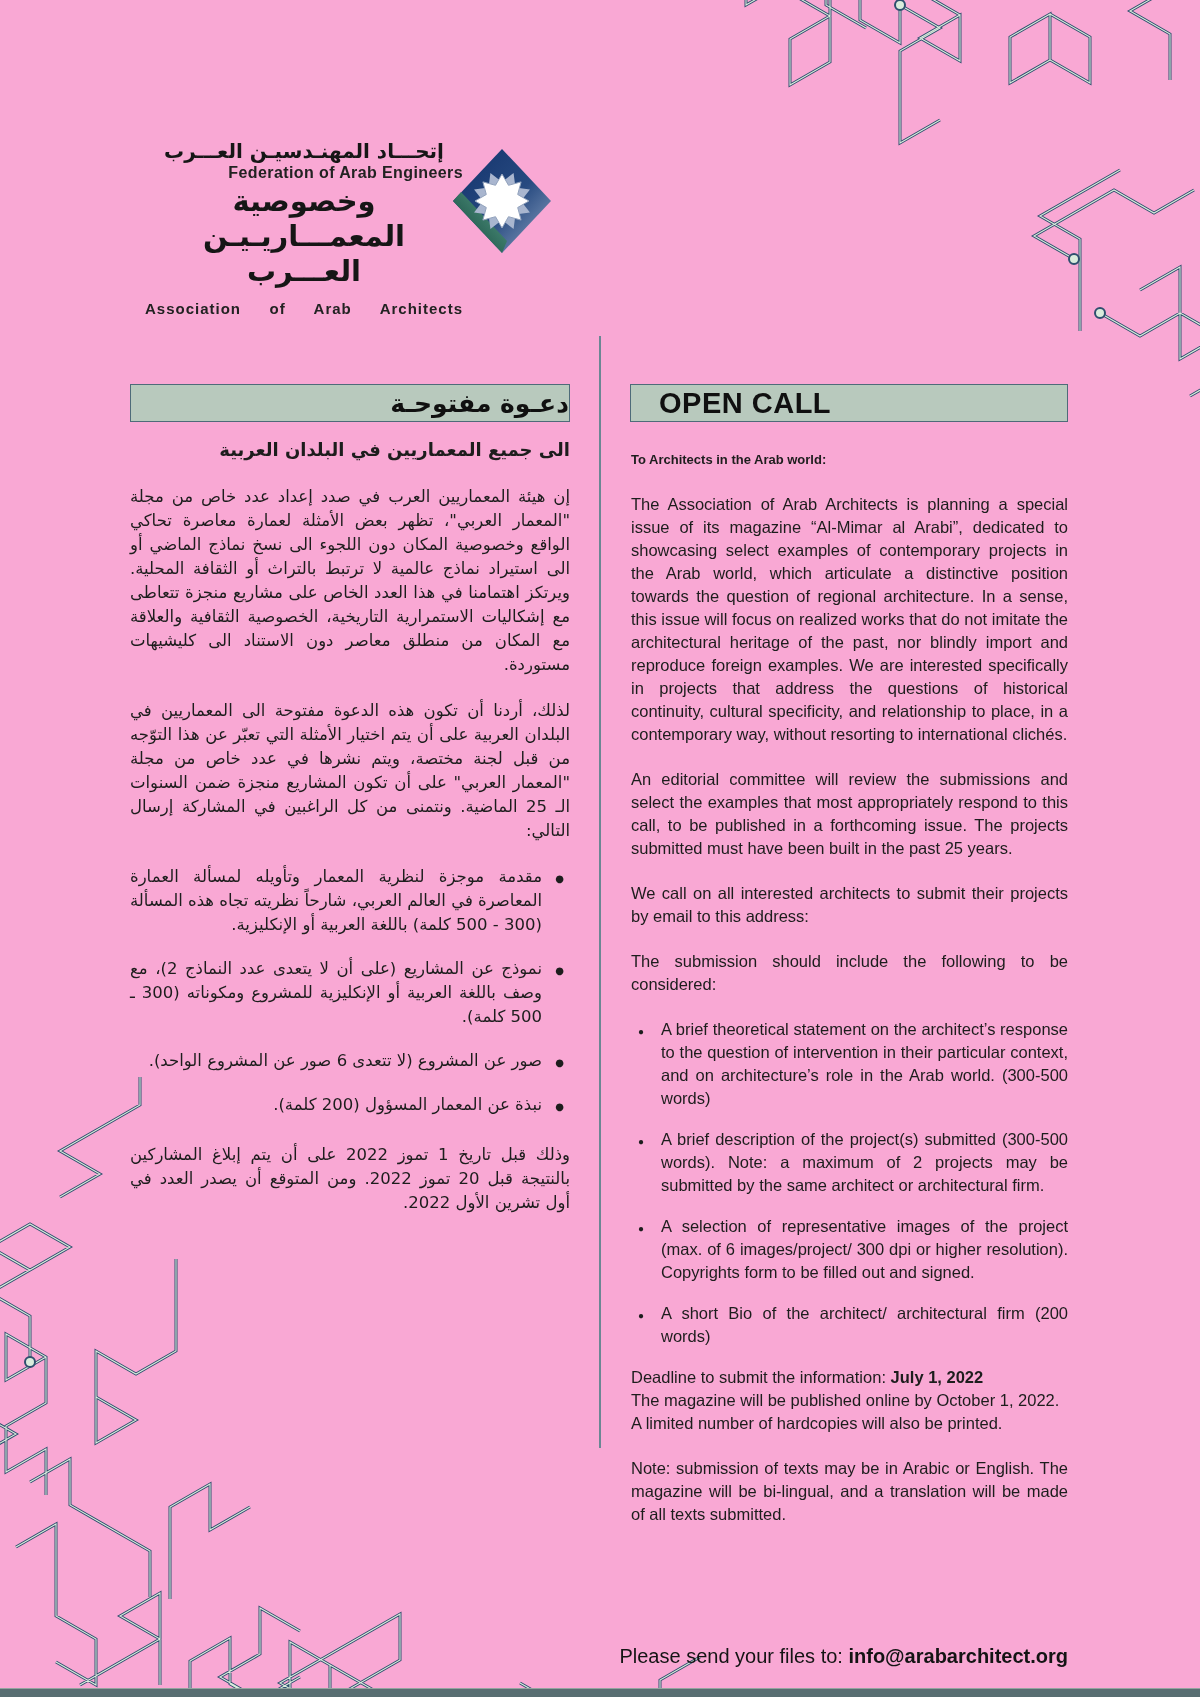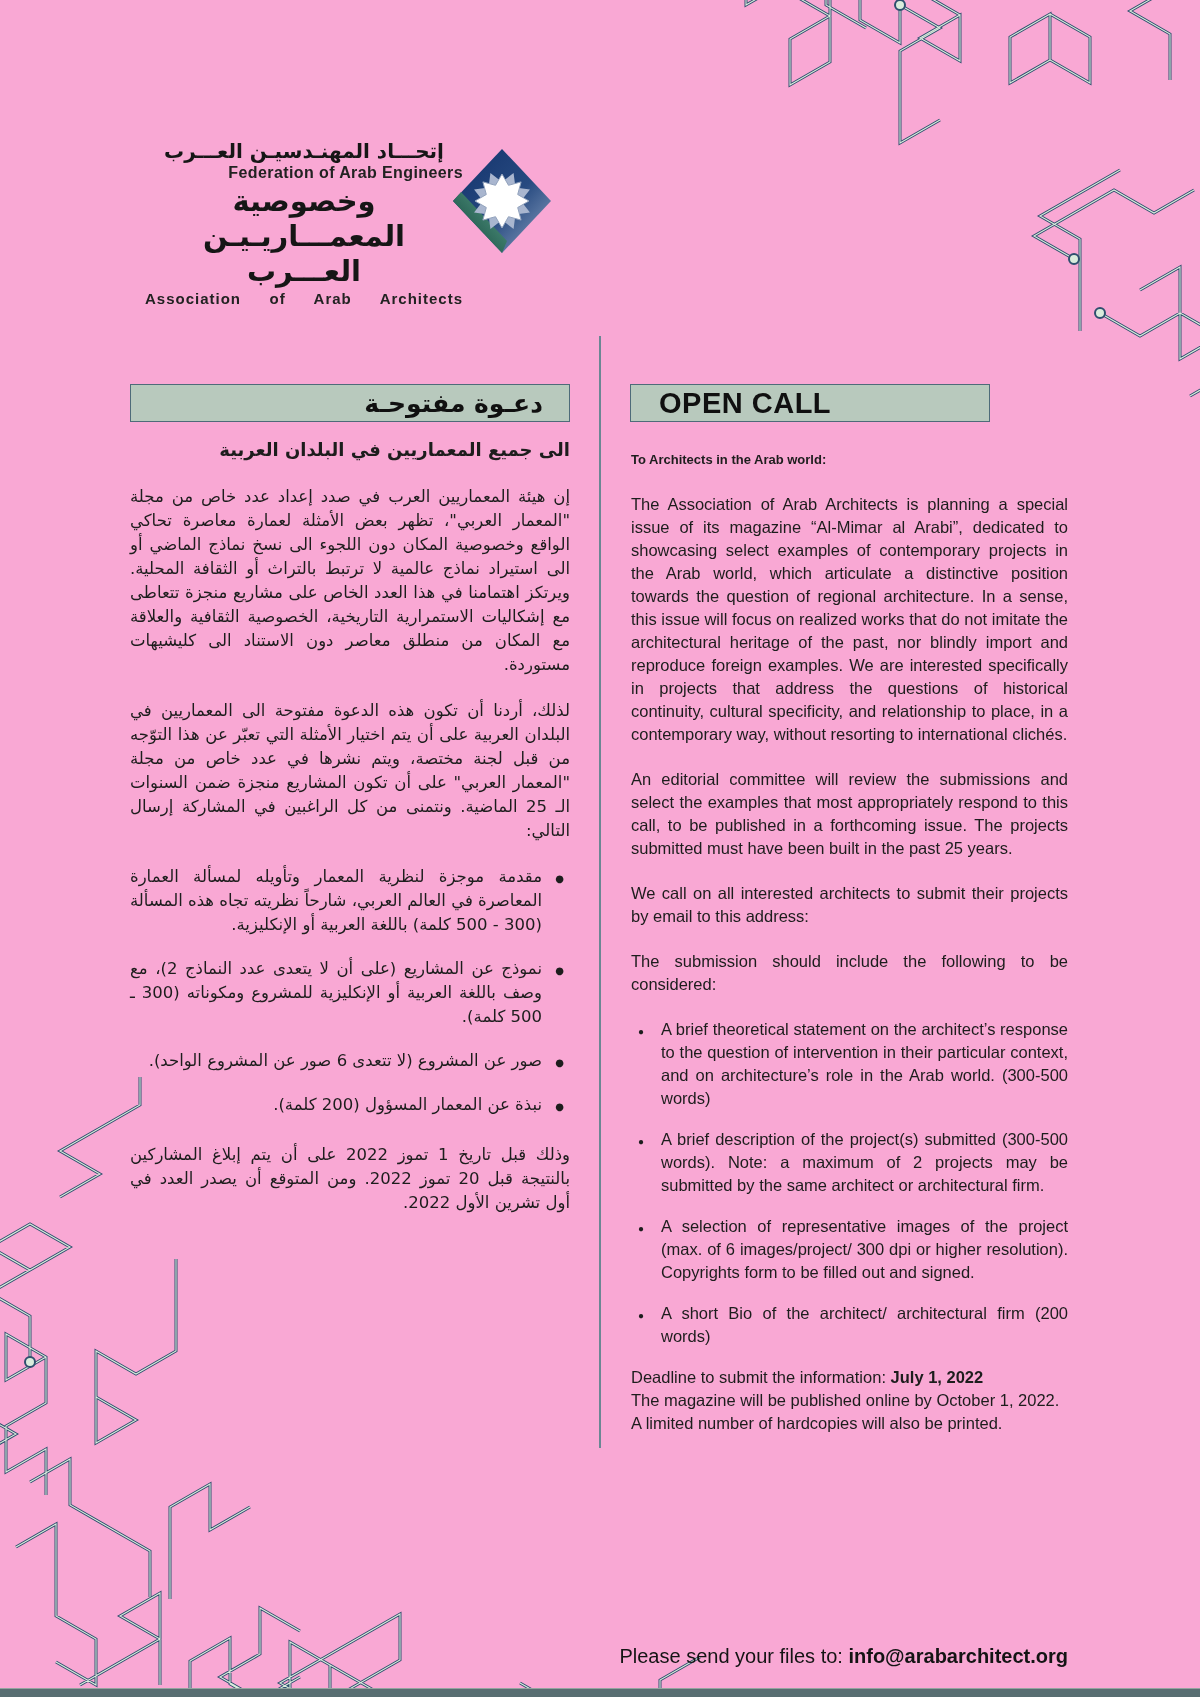--- a/index.html
+++ b/index.html
@@ -15,29 +15,29 @@
   .pat{position:absolute;z-index:0;}
   .pat-tr{top:0;right:0;}
   .pat-bl{bottom:0;left:0;}
   .divider{position:absolute;left:599px;top:336px;width:2px;height:1112px;background:#6b8794;z-index:0;}
 
   
   .logo-text{position:absolute;left:145px;top:140px;width:318px;z-index:1;color:#161616;}
   .fed-ar{font-size:20px;font-weight:bold;text-align:center;line-height:1.15;}
   .fed-en{font-size:16px;font-weight:bold;text-align:right;letter-spacing:.4px;margin-top:1px;color:#222;}
   .assoc-ar{font-size:29px;font-weight:bold;text-align:center;line-height:1.2;margin-top:2px;}
-  .assoc-en{font-size:15px;font-weight:bold;letter-spacing:1px;margin-top:2px;text-align:justify;text-align-last:justify;color:#222;}
+  .assoc-en{font-size:15px;font-weight:bold;letter-spacing:1px;margin-top:12px;text-align:justify;text-align-last:justify;color:#222;}
   .logo-mark{position:absolute;left:452px;top:148px;z-index:1;}
 
   
   .banner{position:absolute;top:384px;height:38px;background:#b8c9bd;border:1px solid #4e6b79;
           display:flex;align-items:center;z-index:1;box-sizing:border-box;color:#101010;}
-  .banner-ar{left:130px;width:440px;justify-content:flex-end;padding-right:26px;
+  .banner-ar{left:130px;width:440px;justify-content:flex-end;
              font-size:25px;font-weight:bold;}
-  .banner-en{left:630px;width:360px;justify-content:flex-start;padding-left:28px;
+  .banner-en{left:630px;width:438px;justify-content:flex-start;padding-left:28px;
              font-size:29px;font-weight:bold;letter-spacing:.5px;}
 
   
   .col{position:absolute;z-index:1;}
   .col-ar{left:130px;top:438px;width:440px;font-size:16.5px;line-height:24px;text-align:justify;}
   .col-ar h2{font-size:18px;font-weight:bold;margin:0 0 24px;line-height:1.3;}
   .col-en{left:631px;top:448px;width:437px;font-size:16.5px;line-height:23px;text-align:justify;}
   .col-en h2{font-size:13px;font-weight:bold;margin:0 0 22px;}
   .col p{margin:0 0 22px;}
   .col ul{list-style:none;margin:4px 0 0;padding:0;}
@@ -145,20 +145,21 @@
       <li>A selection of representative images of the project (max. of 6 images/project/ 300 dpi or higher resolution). Copyrights form to be filled out and signed.</li>
       <li>A short Bio of the architect/ architectural firm (200 words)</li>
     </ul>
     <div class="deadline">
       <p>
         <span>Deadline to submit the information: </span><strong>July 1, 2022</strong>
       </p>
       <p>The magazine will be published online by October 1, 2022.</p>
       <p>A limited number of hardcopies will also be printed.</p>
     </div>
+    <p class="note">Note: submission of texts may be in Arabic or English. The magazine will be bi-lingual, and a translation will be made of all texts submitted.</p>
   </div>
 
   <div class="footer">
     <span>Please send your files to: </span><strong>info@arabarchitect.org</strong>
   </div>
 
   <div class="bottom-bar"></div>
 </div>
 
 </body></html>

